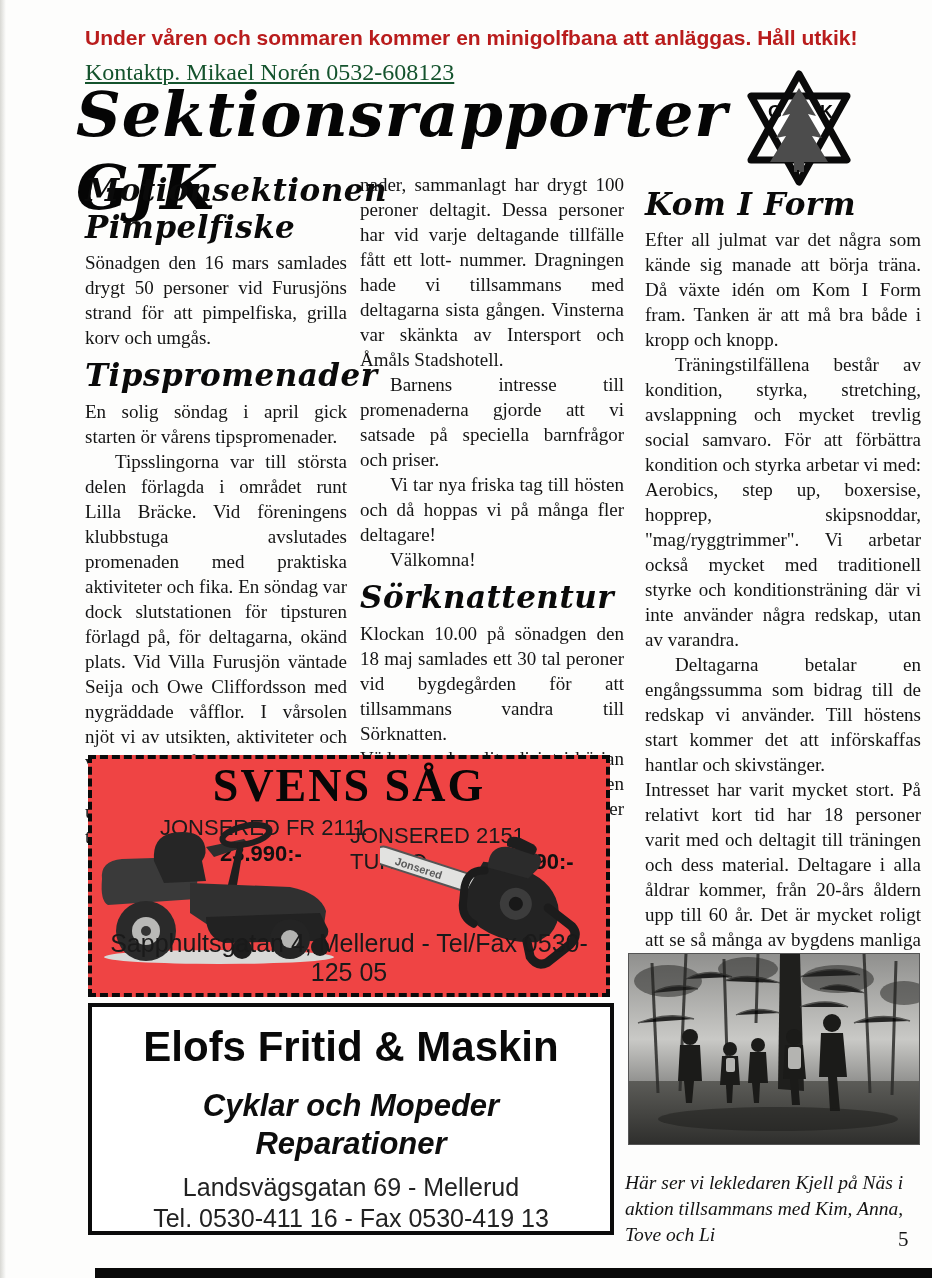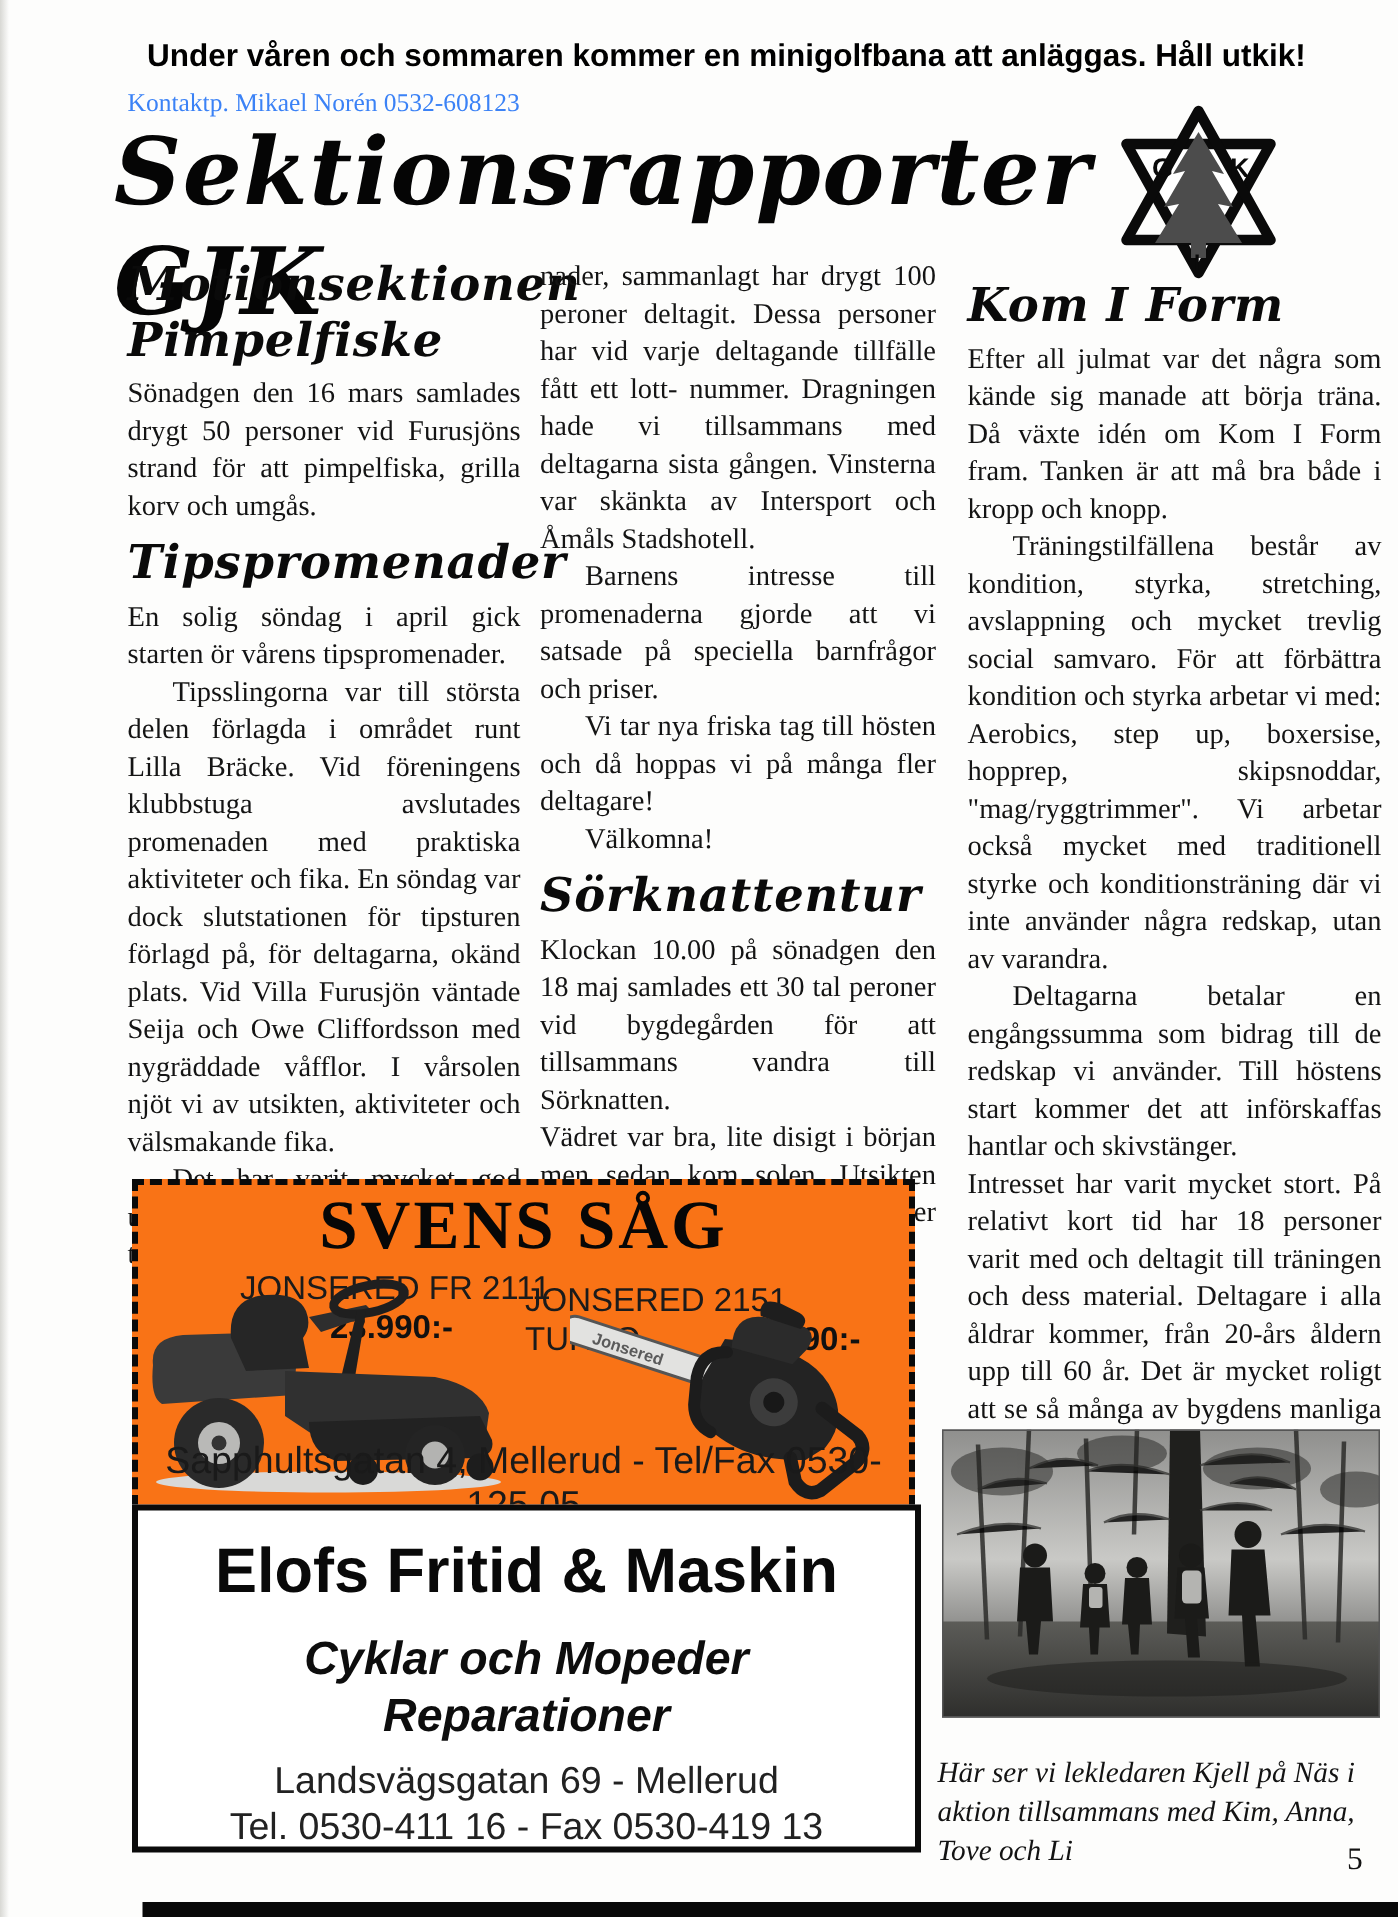--- a/index.html
+++ b/index.html
@@ -4,38 +4,38 @@
 <style>
   html,body{margin:0;padding:0;}
   body{
     width:932px;height:1278px;position:relative;overflow:hidden;
     background:#fdfdfc;
     font-family:"Liberation Serif",serif;color:#111;
   }
   .abs{position:absolute;}
   
   .notice{left:85px;top:26px;width:820px;
-    font-family:"Liberation Sans",sans-serif;font-weight:bold;font-size:21px;color:#000000;margin-left:13px;}
-  .contact{left:85px;top:59px;width:600px;font-size:17px;color:#3b82f6;}
+    font-family:"Liberation Sans",sans-serif;font-weight:bold;font-size:21px;color:#b91c1c;}
+  .contact{left:85px;top:59px;width:600px;font-size:24px;color:#14532d;text-decoration:underline;}
   .main-title{left:76px;top:78px;width:660px;
     font-family:"DejaVu Serif",serif;font-style:italic;font-weight:600;
     font-size:62px;letter-spacing:1px;color:#050505;}
   
   .col{position:absolute;top:172px;font-size:19px;line-height:25px;text-align:justify;color:#141414;}
   .col1{left:85px;width:262px;}
   .col2{left:360px;width:264px;}
   .col3{left:645px;width:276px;top:186px;}
   .script-h{font-family:"DejaVu Serif",serif;font-style:italic;font-weight:600;
     font-size:31px;line-height:37px;text-align:left;letter-spacing:.5px;color:#0a0a0a;}
   .script-h.small-gap{margin-bottom:4px;}
   .para{margin:0 0 0 0;}
   .indent{text-indent:30px;}
   .h-gap{margin-top:7px;margin-bottom:5px;}
   
-  .ad1{left:88px;top:786px;width:514px;height:234px;border:4px dashed #0a0a0a;background:#f97316;}
+  .ad1{left:88px;top:755px;width:514px;height:234px;border:4px dashed #0a0a0a;background:#ef4444;}
   .ad1-title{left:0;right:0;top:0px;text-align:center;
     font-family:"Liberation Serif",serif;font-weight:bold;font-size:46px;letter-spacing:2px;color:#070707;}
   .prod-name{font-family:"Liberation Sans",sans-serif;font-size:22px;color:#1b1b1b;}
   .prod-price{font-family:"Liberation Sans",sans-serif;font-size:22px;font-weight:bold;color:#111;}
   .ad1-footer{left:0;right:0;bottom:6px;text-align:center;
     font-family:"Liberation Sans",sans-serif;font-size:25px;color:#1a1a1a;}
   
   .ad2{left:88px;top:1003px;width:518px;height:224px;border:4px solid #0b0b0b;background:#fff;
     text-align:center;font-family:"Liberation Sans",sans-serif;}
   .ad2-title{margin-top:16px;font-size:42px;font-weight:bold;letter-spacing:0px;color:#090909;}

